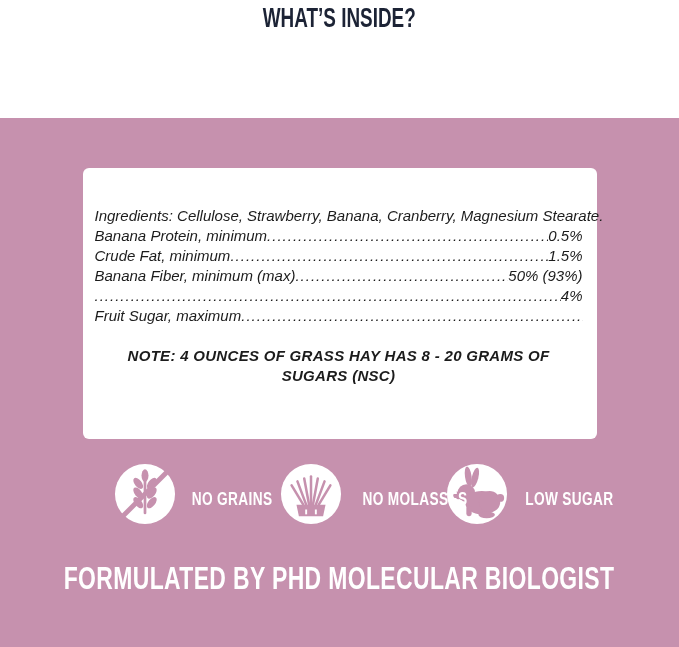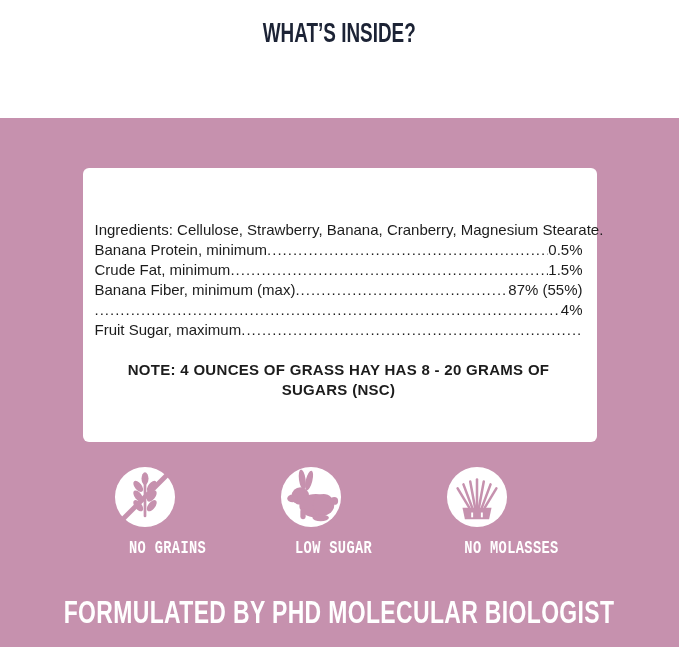--- a/index.html
+++ b/index.html
@@ -11,21 +11,21 @@
   }
   .page { width: 679px; height: 647px; display: flex; flex-direction: column; }
 
   
   .header {
     height: 118px;
     background: #ffffff;
     display: flex;
     flex-direction: column;
     align-items: center;
-    padding-top: 18px;
+    padding-top: 3px;
   }
   .whats-inside {
     color: #1c2335;
     font-weight: bold;
     font-size: 27px;
     letter-spacing: 0px;
     transform: scaleX(0.70);
     transform-origin: center;
     white-space: nowrap;
     line-height: 30px;
@@ -57,24 +57,25 @@
     flex-direction: column;
     align-items: center;
   }
 
   .card {
     margin-top: 50px;
     width: 514px;
     min-height: 271px;
     background: #ffffff;
     border-radius: 6px;
-    padding: 52px 14px 30px 12px;
+    padding: 38px 14px 30px 12px;
     color: #1c1c1c;
     font-size: 15px;
     line-height: 20px;
+    font-style: italic;
   }
   .ingredients-line { white-space: nowrap; }
   .analysis-heading { font-weight: bold; }
   .analysis-row { display: flex; align-items: baseline; }
   .analysis-row .row-label { white-space: nowrap; }
   .analysis-row .leader {
     flex: 1;
     overflow: hidden;
     white-space: nowrap;
     letter-spacing: 1px;
@@ -90,24 +91,23 @@
 
   
   .badges {
     margin-top: 24px;
     display: flex;
     justify-content: center;
     gap: 46px;
   }
   .badge {
     display: flex;
-    flex-direction: column;
-    align-items: flex-start;
+    flex-direction: row;
+    align-items: center;
     width: 120px;
-    font-family: Liberation Mono, monospace;
   }
   .badge svg { display: block; }
   .badge-label {
     margin-top: 9px;
     color: #ffffff;
     font-weight: bold;
     font-size: 19px;
     transform: scaleX(0.72);
     transform-origin: center;
     white-space: nowrap;
@@ -147,21 +147,21 @@
         <span class="row-value">0.5%</span>
       </div>
       <div class="analysis-row">
         <span class="row-label">Crude Fat, minimum</span>
         <span class="leader">........................................................................................................................................................................................................</span>
         <span class="row-value">1.5%</span>
       </div>
       <div class="analysis-row">
         <span class="row-label">Banana Fiber, minimum (max)</span>
         <span class="leader">........................................................................................................................................................................................................</span>
-        <span class="row-value">87% (55%)</span>
+        <span class="row-value">50% (93%)</span>
       </div>
       <div class="analysis-row">
         <span class="leader">........................................................................................................................................................................................................</span>
         <span class="row-value">4%</span>
       </div>
       <div class="analysis-row">
         <span class="row-label">Fruit Sugar, maximum</span>
         <span class="leader">........................................................................................................................................................................................................</span>
       </div>
 
@@ -181,20 +181,43 @@
               <ellipse cx="39" cy="21" rx="3.6" ry="6.8" transform="rotate(38 39 21)"></ellipse>
               <ellipse cx="25" cy="31" rx="3.6" ry="6.8" transform="rotate(-38 25 31)"></ellipse>
               <ellipse cx="39" cy="31" rx="3.6" ry="6.8" transform="rotate(38 39 31)"></ellipse>
               <ellipse cx="25" cy="41" rx="3.6" ry="6.8" transform="rotate(-38 25 41)"></ellipse>
               <ellipse cx="39" cy="41" rx="3.6" ry="6.8" transform="rotate(38 39 41)"></ellipse>
             </g>
             <line x1="7" y1="57" x2="57" y2="7" stroke="#c691ae" stroke-width="5"></line>
           </svg>
         </span>
         <span class="badge-label">NO GRAINS</span>
+      </div>
+
+      <div class="badge">
+        <span>
+          <svg width="62" height="62" viewBox="0 0 64 64">
+            <circle cx="32" cy="32" r="31" fill="#ffffff"></circle>
+            <g stroke="#c691ae" stroke-width="2.6" stroke-linecap="round">
+              <line x1="24" y1="43" x2="12" y2="23"></line>
+              <line x1="27" y1="43" x2="18" y2="19"></line>
+              <line x1="30" y1="43" x2="25" y2="16"></line>
+              <line x1="32" y1="43" x2="32" y2="14"></line>
+              <line x1="34" y1="43" x2="39" y2="16"></line>
+              <line x1="37" y1="43" x2="46" y2="19"></line>
+              <line x1="40" y1="43" x2="52" y2="23"></line>
+            </g>
+            <path d="M17 43 L47 43 L44.5 55 L19.5 55 Z" fill="#c691ae"></path>
+            <g stroke="#ffffff" stroke-width="2">
+              <line x1="27" y1="48" x2="27" y2="53"></line>
+              <line x1="37" y1="48" x2="37" y2="53"></line>
+            </g>
+          </svg>
+        </span>
+        <span class="badge-label">NO MOLASSES</span>
       </div>
 
       <div class="badge">
         <span>
           <svg width="62" height="62" viewBox="0 0 64 64">
             <circle cx="32" cy="32" r="31" fill="#ffffff"></circle>
             <g fill="#c691ae">
               <ellipse cx="23" cy="14" rx="3.4" ry="10.5" transform="rotate(-8 23 14)"></ellipse>
               <ellipse cx="30" cy="15" rx="3.4" ry="10.5" transform="rotate(14 30 15)"></ellipse>
               <circle cx="21" cy="31" r="9"></circle>
@@ -203,41 +226,18 @@
               <circle cx="45" cy="40" r="11"></circle>
               <circle cx="56" cy="36" r="4"></circle>
               <rect x="21" y="44" width="5.5" height="11" rx="2.5"></rect>
               <ellipse cx="42" cy="53.5" rx="8.5" ry="3.5"></ellipse>
             </g>
           </svg>
         </span>
         <span class="badge-label">LOW SUGAR</span>
       </div>
 
-      <div class="badge">
-        <span>
-          <svg width="62" height="62" viewBox="0 0 64 64">
-            <circle cx="32" cy="32" r="31" fill="#ffffff"></circle>
-            <g stroke="#c691ae" stroke-width="2.6" stroke-linecap="round">
-              <line x1="24" y1="43" x2="12" y2="23"></line>
-              <line x1="27" y1="43" x2="18" y2="19"></line>
-              <line x1="30" y1="43" x2="25" y2="16"></line>
-              <line x1="32" y1="43" x2="32" y2="14"></line>
-              <line x1="34" y1="43" x2="39" y2="16"></line>
-              <line x1="37" y1="43" x2="46" y2="19"></line>
-              <line x1="40" y1="43" x2="52" y2="23"></line>
-            </g>
-            <path d="M17 43 L47 43 L44.5 55 L19.5 55 Z" fill="#c691ae"></path>
-            <g stroke="#ffffff" stroke-width="2">
-              <line x1="27" y1="48" x2="27" y2="53"></line>
-              <line x1="37" y1="48" x2="37" y2="53"></line>
-            </g>
-          </svg>
-        </span>
-        <span class="badge-label">NO MOLASSES</span>
-      </div>
-
     </div>
 
     <div class="footer-headline">FORMULATED BY PHD MOLECULAR BIOLOGIST</div>
 
   </div>
 </div>
 
 </body></html>

